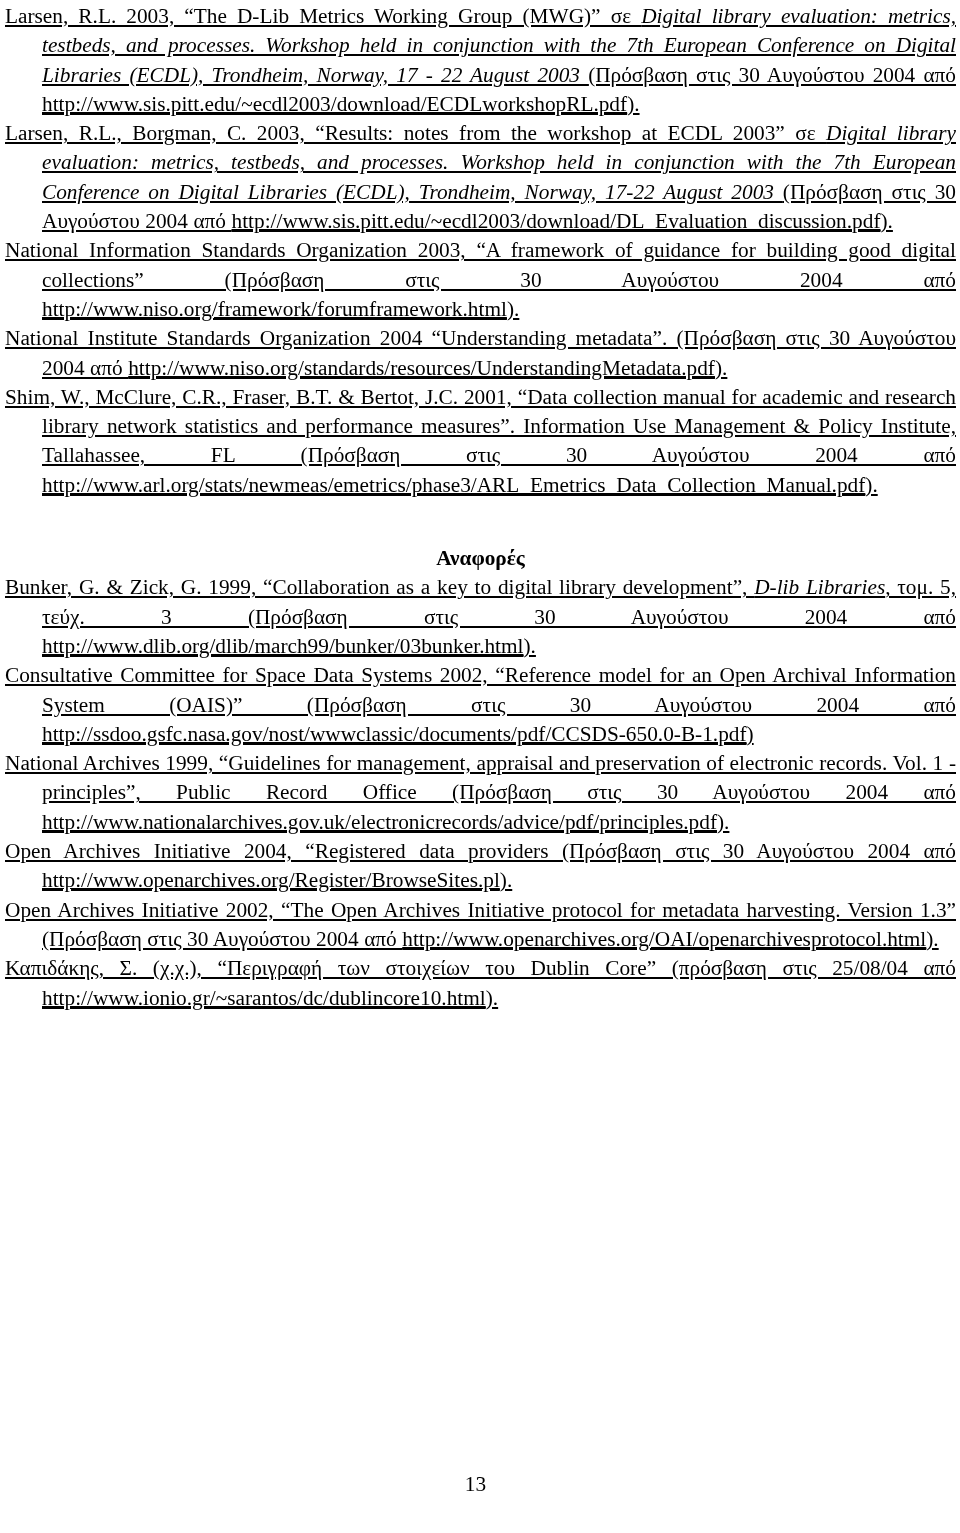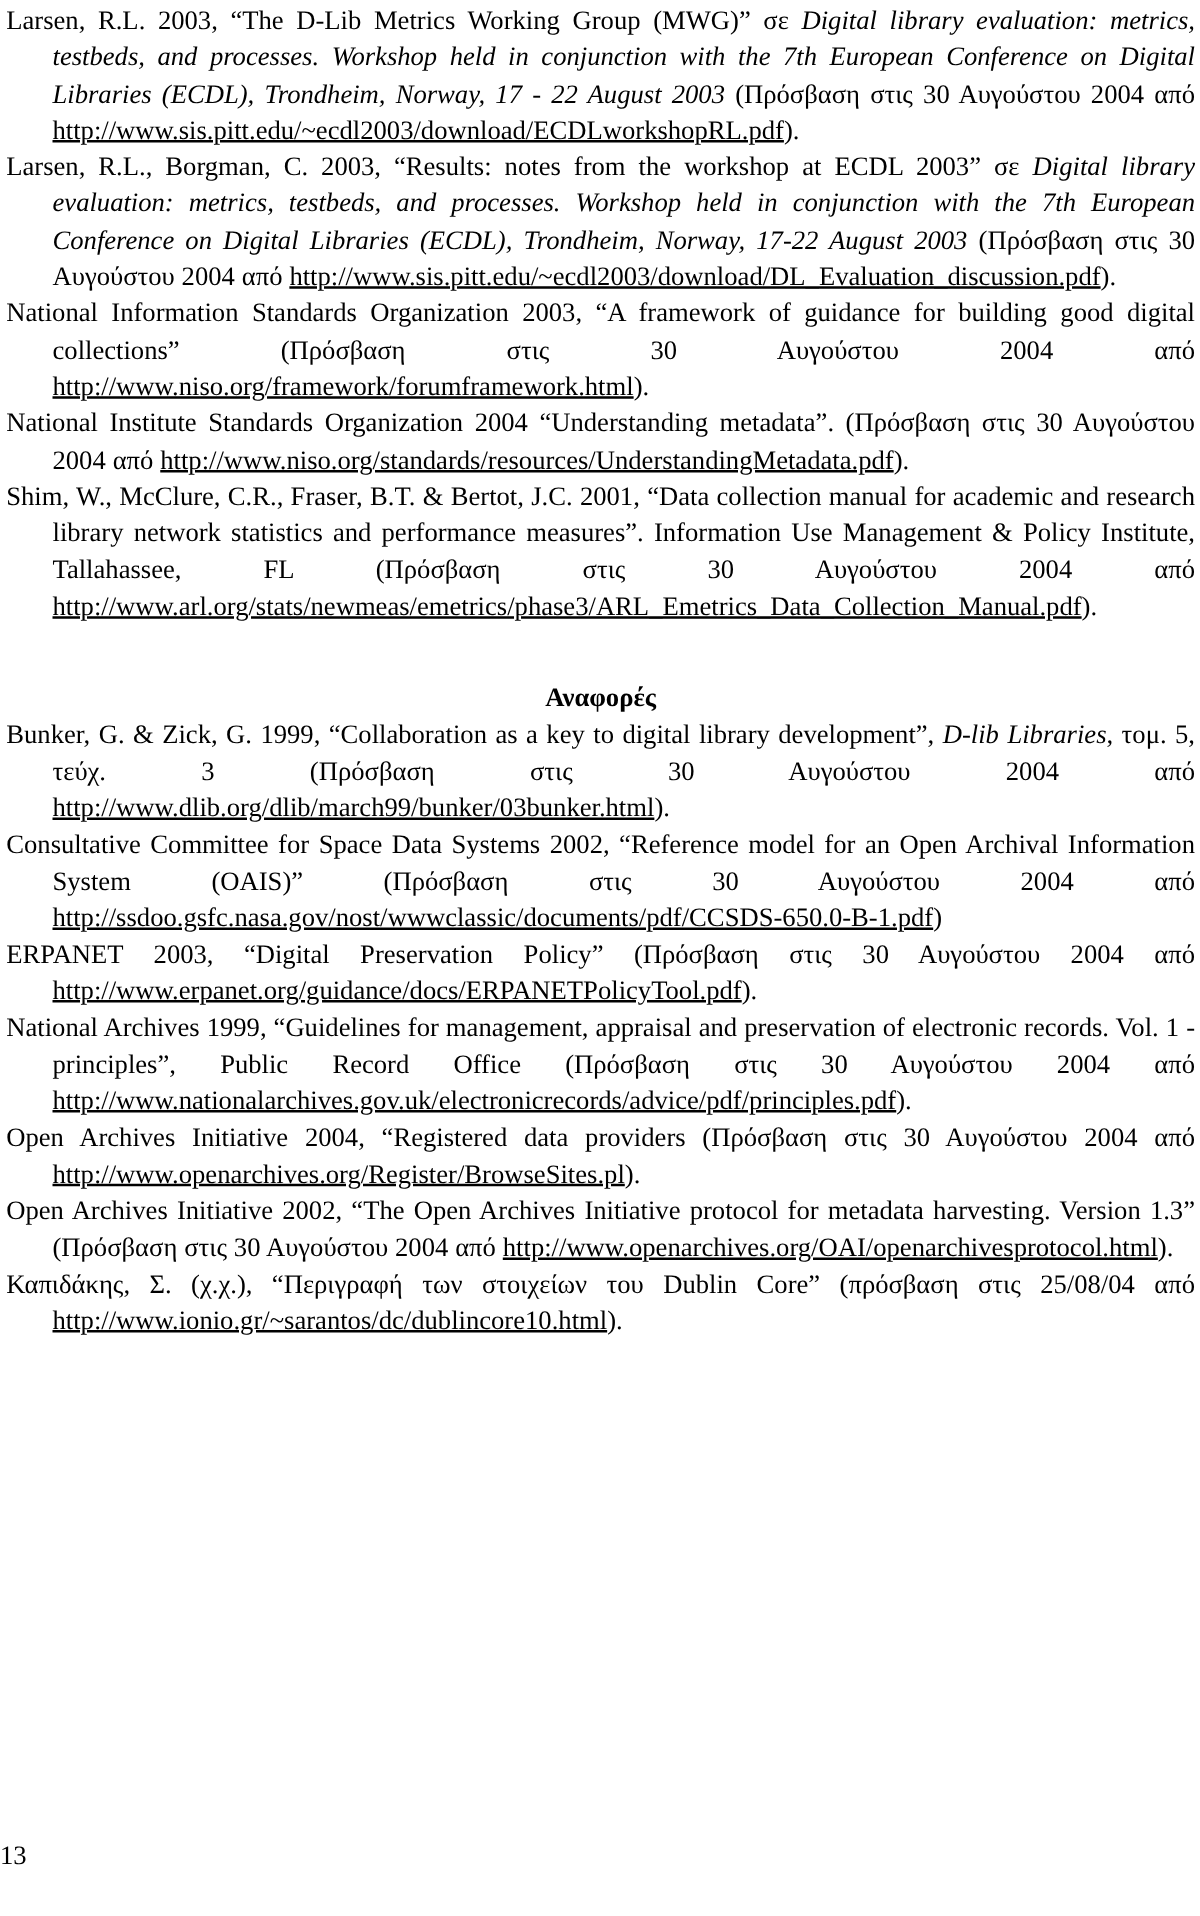--- a/index.html
+++ b/index.html
@@ -27,39 +27,41 @@
   }
   .ref {
     font-size: 21.3px;
     line-height: 29.3px;
     text-align: justify;
     text-justify: inter-word;
     margin: 0 0 0 0;
     padding-left: 37px;
     text-indent: -37px;
     word-spacing: 0.2px;
+    text-decoration: underline;
   }
   .it { font-style: italic; }
   .lnk {
     text-decoration: underline;
     text-underline-offset: 1px;
   }
   .heading {
     font-size: 21.3px;
     line-height: 29.3px;
     font-weight: bold;
     margin: 0;
     text-align: center;
   }
   .gap-big { height: 44px; }
   .pagenum {
     position: absolute;
     left: 0;
     top: 1471px;
     width: 951px;
+    text-align: center;
     font-size: 21.3px;
     line-height: 26px;
   }
 </style>
 </head>
 <body>
 
 <div class="page">
   <div class="content">
 
@@ -71,21 +73,20 @@
         <div class="ref"><span>Shim, W., McClure, C.R., Fraser, B.T. &amp; Bertot, J.C. 2001, “Data collection manual for academic and research library network statistics and performance measures”. Information Use Management &amp; Policy Institute, Tallahassee, FL (Πρόσβαση στις 30 Αυγούστου 2004 από </span><span class="lnk">http://www.arl.org/stats/newmeas/emetrics/phase3/ARL_Emetrics_Data_Collection_Manual.pdf</span><span>).</span></div>
       </div>
 
     <div class="gap-big"></div>
 
     <div class="heading">Αναφορές</div>
 
     <div id="list-bottom">
         <div class="ref"><span>Bunker, G. &amp; Zick, G. 1999, “Collaboration as a key to digital library development”, </span><span class="it">D-lib Libraries</span><span>, τομ. 5, τεύχ. 3 (Πρόσβαση στις 30 Αυγούστου 2004 από </span><span class="lnk">http://www.dlib.org/dlib/march99/bunker/03bunker.html</span><span>).</span></div>
         <div class="ref"><span>Consultative Committee for Space Data Systems 2002, “Reference model for an Open Archival Information System (OAIS)” (Πρόσβαση στις 30 Αυγούστου 2004 από </span><span class="lnk">http://ssdoo.gsfc.nasa.gov/nost/wwwclassic/documents/pdf/CCSDS-650.0-B-1.pdf</span><span>)</span></div>
-        <div class="ref"><span>ERPANET 2003, “Digital Preservation Policy” (Πρόσβαση στις 30 Αυγούστου 2004 από </span><span class="lnk">http://www.erpanet.org/guidance/docs/ERPANETPolicyTool.pdf</span><span>).</span></div>
         <div class="ref"><span>National Archives 1999, “Guidelines for management, appraisal and preservation of electronic records. Vol. 1 - principles”, Public Record Office (Πρόσβαση στις 30 Αυγούστου 2004 από </span><span class="lnk">http://www.nationalarchives.gov.uk/electronicrecords/advice/pdf/principles.pdf</span><span>).</span></div>
         <div class="ref"><span>Open Archives Initiative 2004, “Registered data providers (Πρόσβαση στις 30 Αυγούστου 2004 από </span><span class="lnk">http://www.openarchives.org/Register/BrowseSites.pl</span><span>).</span></div>
         <div class="ref"><span>Open Archives Initiative 2002, “The Open Archives Initiative protocol for metadata harvesting. Version 1.3” (Πρόσβαση στις 30 Αυγούστου 2004 από </span><span class="lnk">http://www.openarchives.org/OAI/openarchivesprotocol.html</span><span>).</span></div>
         <div class="ref"><span>Καπιδάκης, Σ. (χ.χ.), “Περιγραφή των στοιχείων του Dublin Core” (πρόσβαση στις 25/08/04 από </span><span class="lnk">http://www.ionio.gr/~sarantos/dc/dublincore10.html</span><span>).</span></div>
       </div>
 
   </div>
 
   <div class="pagenum">13</div>
 </div>

